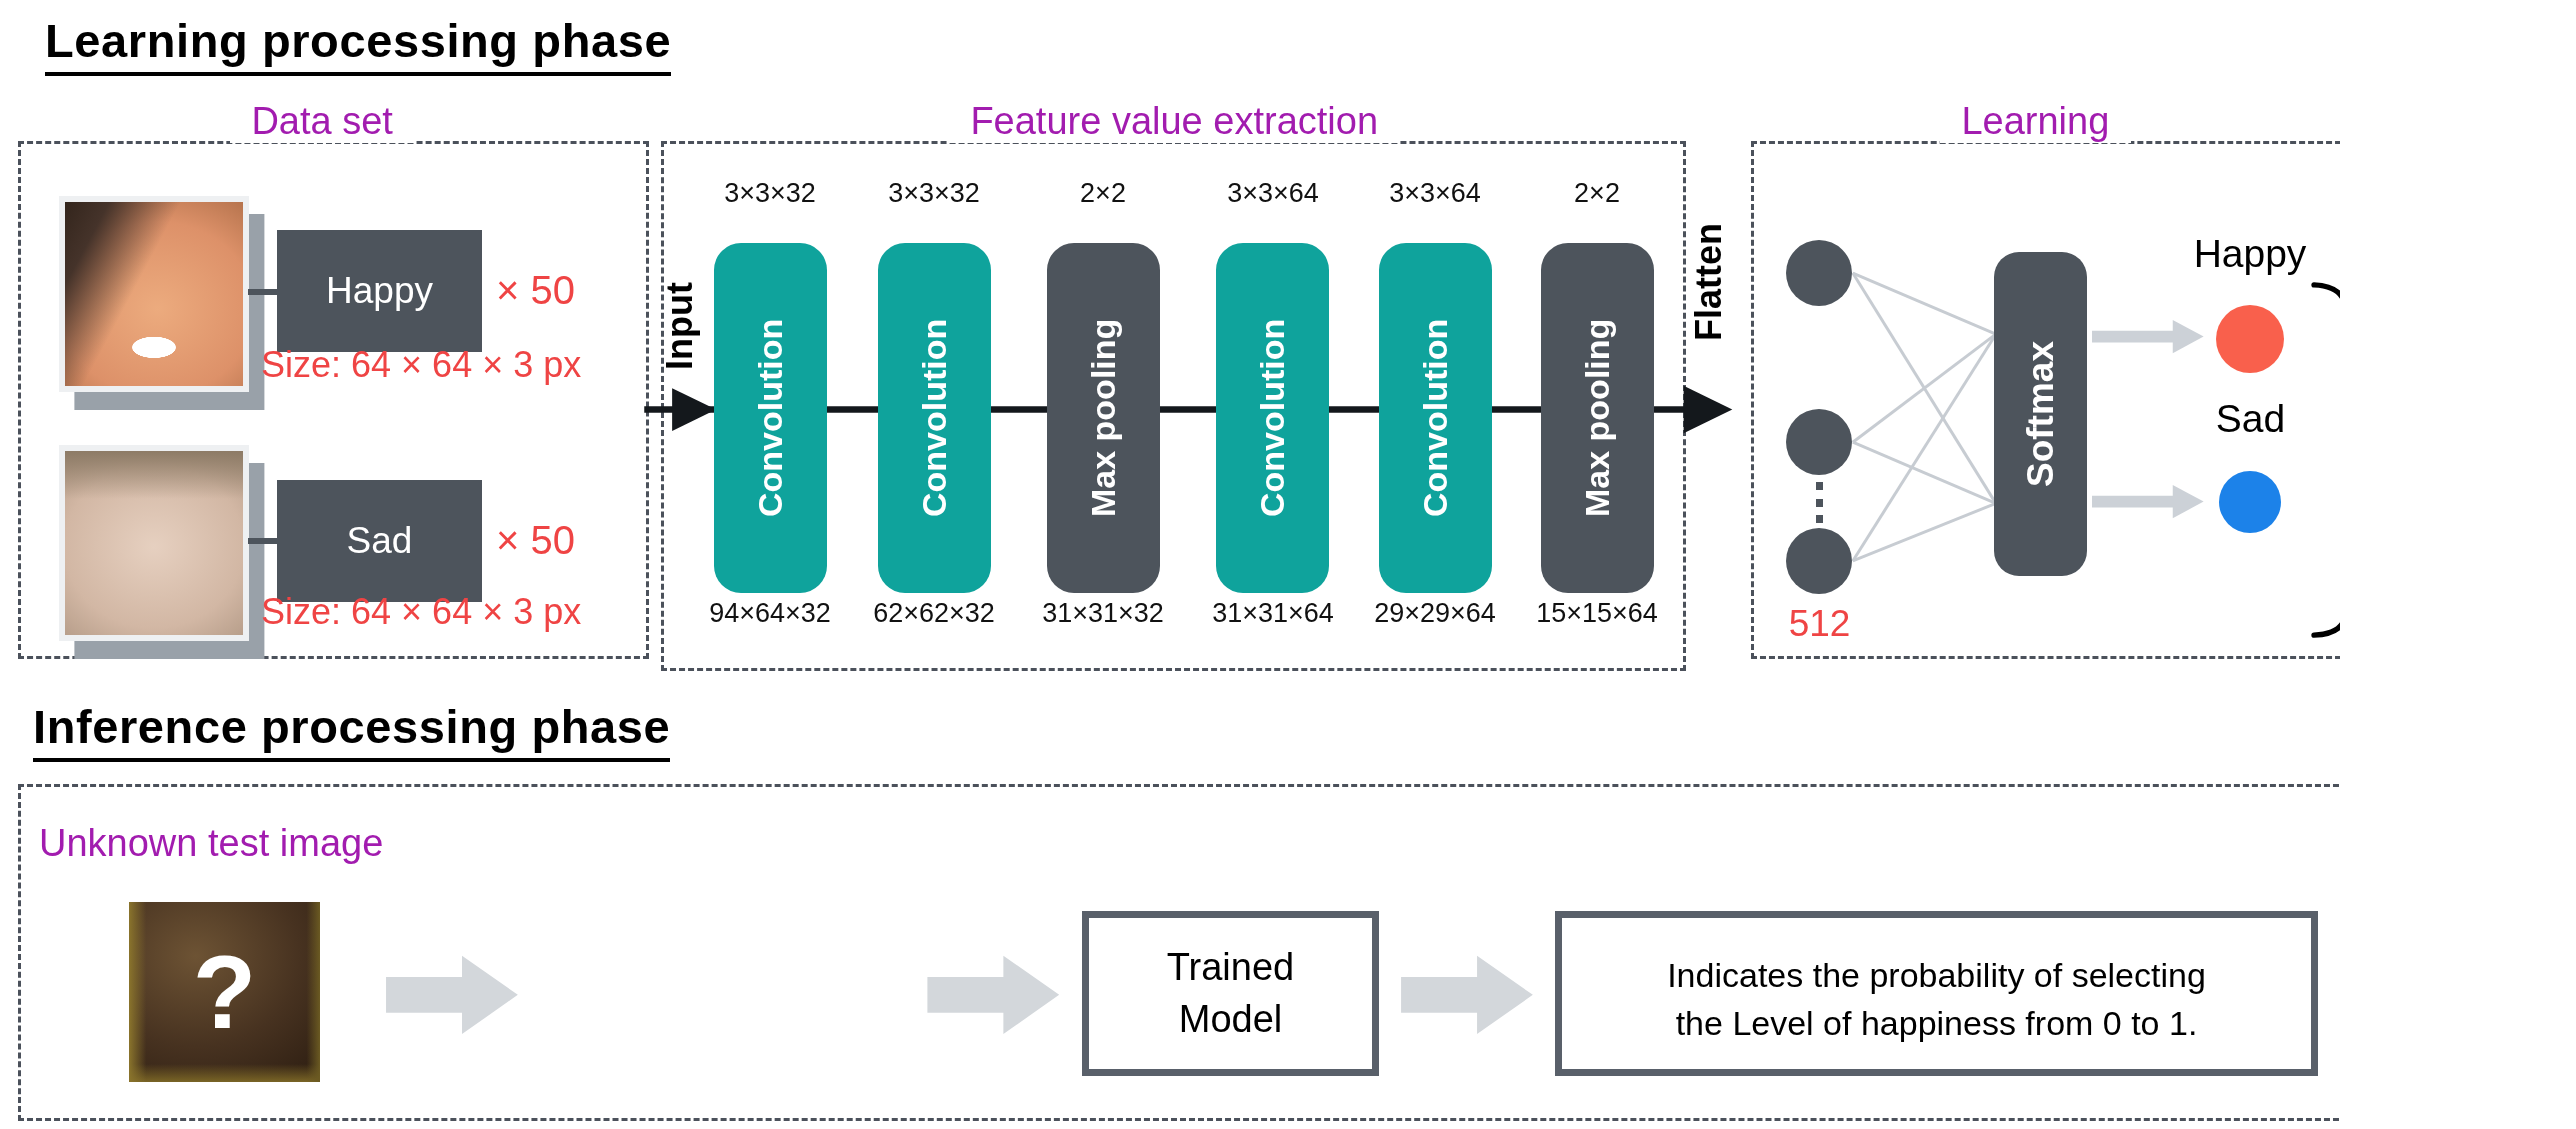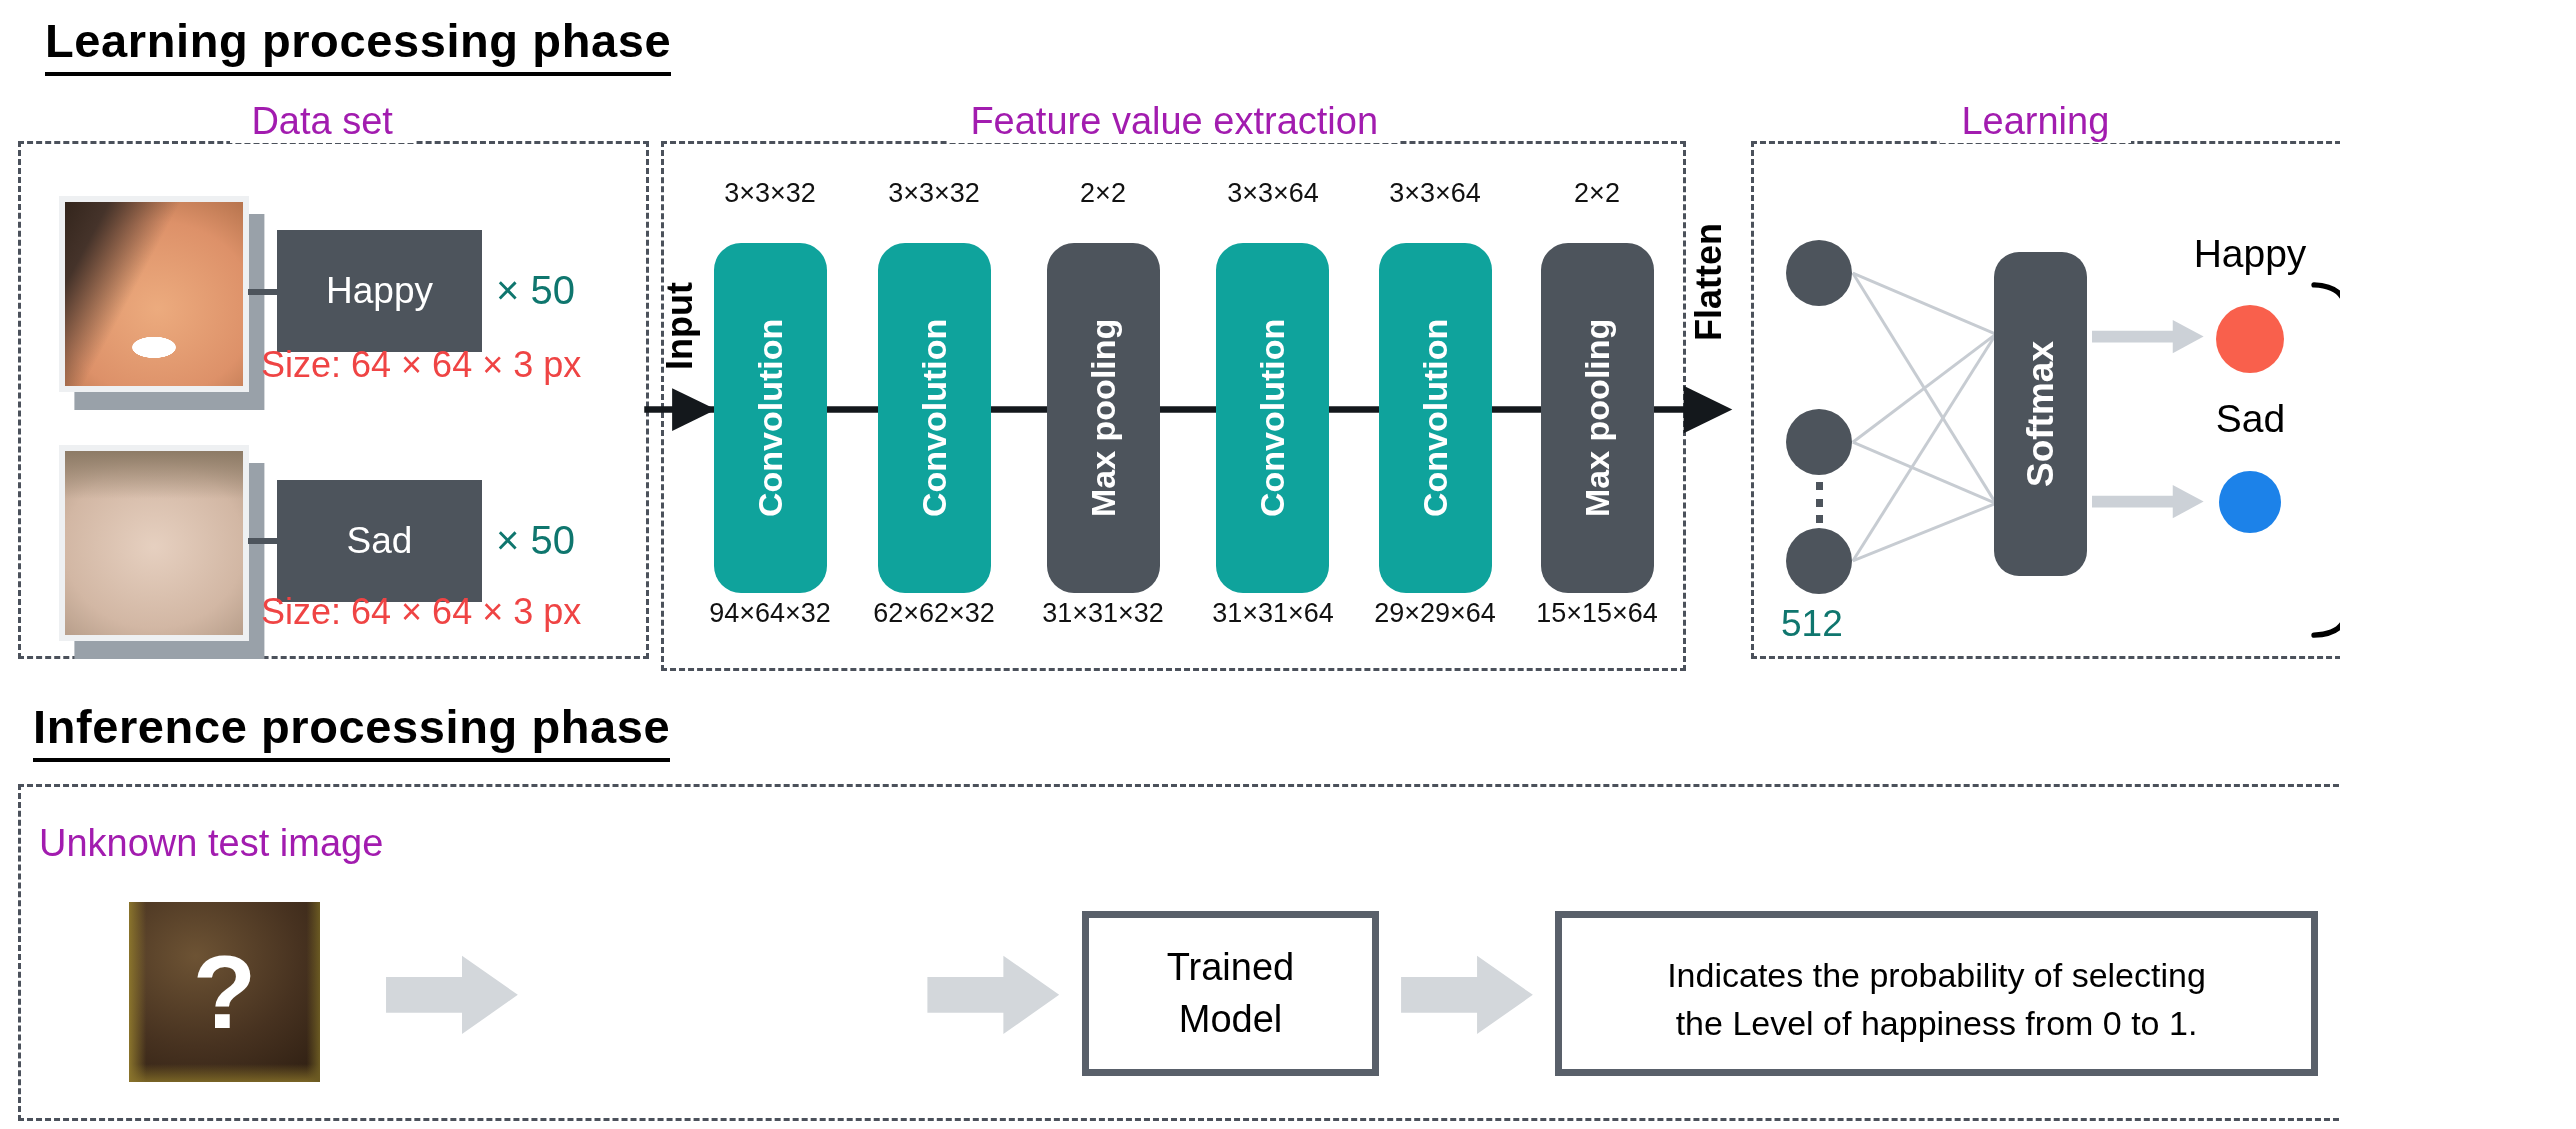--- a/index.html
+++ b/index.html
@@ -10,21 +10,21 @@
   .z2{z-index:2;}
   .phase-title{font-size:47px;font-weight:600;color:#000;border-bottom:4.7px solid #000;
                padding-bottom:3.6px;letter-spacing:0.6px;white-space:nowrap;}
   .dashed-box{border:3px dashed #4b515b;background:transparent;}
   .sec-title{font-size:38px;font-weight:500;color:#a21caf;background:#fff;padding:0 21.4px;
              white-space:nowrap;z-index:3;}
   .photo{border:6px solid #eef0f2;box-shadow:15.4px 18px 0 0 #99a1a9;box-sizing:border-box;}
   .lblbox{background:#4d545c;color:#fff;font-size:37px;font-weight:500;display:flex;
           align-items:center;justify-content:center;z-index:2;}
   .connector{background:#4d545c;height:6px;z-index:2;}
-  .count{font-size:40px;font-weight:500;color:#0f766e;white-space:nowrap;}
+  .count{font-size:40px;font-weight:500;color:#ef4444;white-space:nowrap;}
   .sizetxt{font-size:36px;font-weight:500;color:#ef4444;white-space:nowrap;}
   .vtext{writing-mode:vertical-rl;transform:rotate(180deg);display:flex;align-items:center;
          justify-content:center;}
   .iolabel{font-size:36px;font-weight:600;color:#000;}
   .layer{border-radius:27px;color:#fff;font-size:34px;font-weight:600;z-index:2;
          display:flex;align-items:center;justify-content:center;}
   .layer.conv{background:#0fa39c;}
   .layer.pool{background:#4d545c;}
   .dimtxt{font-size:27px;font-weight:500;color:#111;text-align:center;white-space:nowrap;}
   .node{background:#4d545c;border-radius:50%;z-index:2;}
@@ -137,21 +137,21 @@
 
   <div class="abs vtext iolabel z2" style="left:1681px;top:196px;width:56px;height:172px;">Flatten</div>
 
   <div class="abs dashed-box" style="left:1751px;top:141px;width:602px;height:512px;"></div>
   <div class="abs sec-title" style="left:1940px;top:100px;">Learning</div>
 
   <div class="abs node" style="left:1786px;top:240px;width:66px;height:66px;"></div>
   <div class="abs node" style="left:1786px;top:409px;width:66px;height:66px;"></div>
   <div class="abs vdots" style="left:1816px;top:482px;height:43px;"></div>
   <div class="abs node" style="left:1786px;top:528px;width:66px;height:66px;"></div>
-  <div class="abs count" style="left:1781px;top:603px;width:77px;text-align:left;font-size:37px;">512</div>
+  <div class="abs count" style="left:1781px;top:603px;width:77px;text-align:center;font-size:37px;">512</div>
 
   <div class="abs softmax vtext" style="left:1994px;top:252px;width:93px;height:324px;">Softmax</div>
 
   <div class="abs outlabel z2" style="left:2173px;top:232px;width:154px;">Happy</div>
   <div class="abs outcircle out-happy" style="left:2216px;top:305px;width:68px;height:68px;"></div>
   <div class="abs outlabel z2" style="left:2197px;top:397px;width:107px;">Sad</div>
   <div class="abs outcircle out-sad" style="left:2219px;top:471px;width:62px;height:62px;"></div>
 
   <div class="abs totaltxt z2" style="left:2385px;top:355px;">Total</div>
   <div class="abs totaltxt z2" style="left:2385px;top:405px;">1.0(100%)</div>

